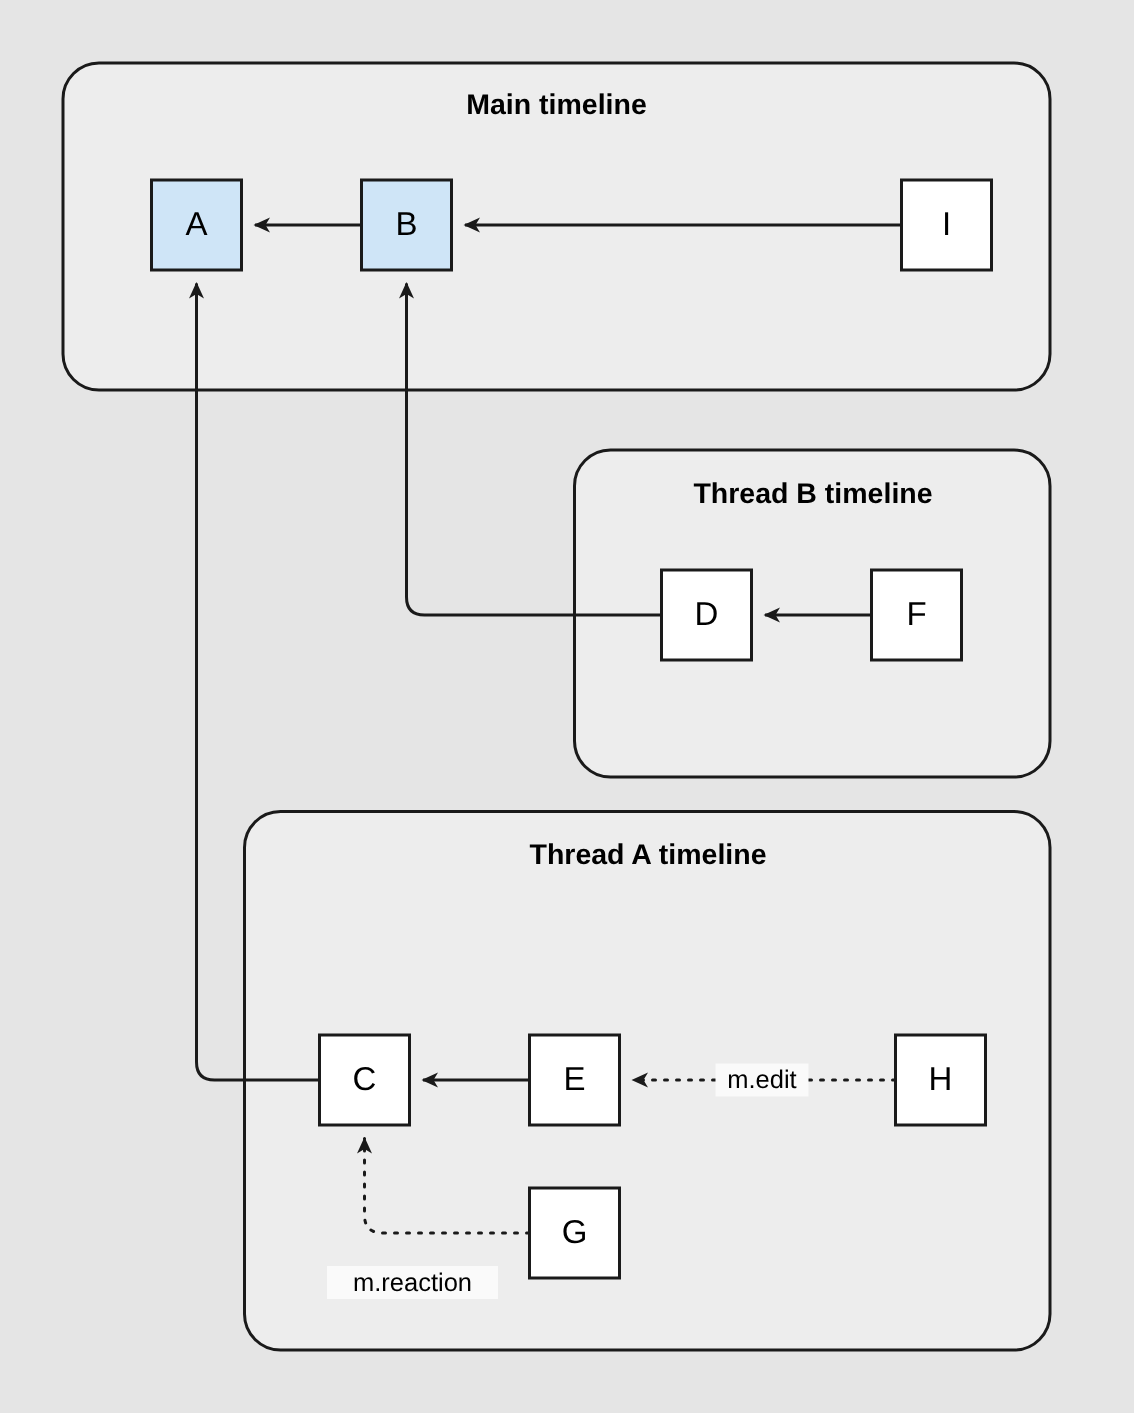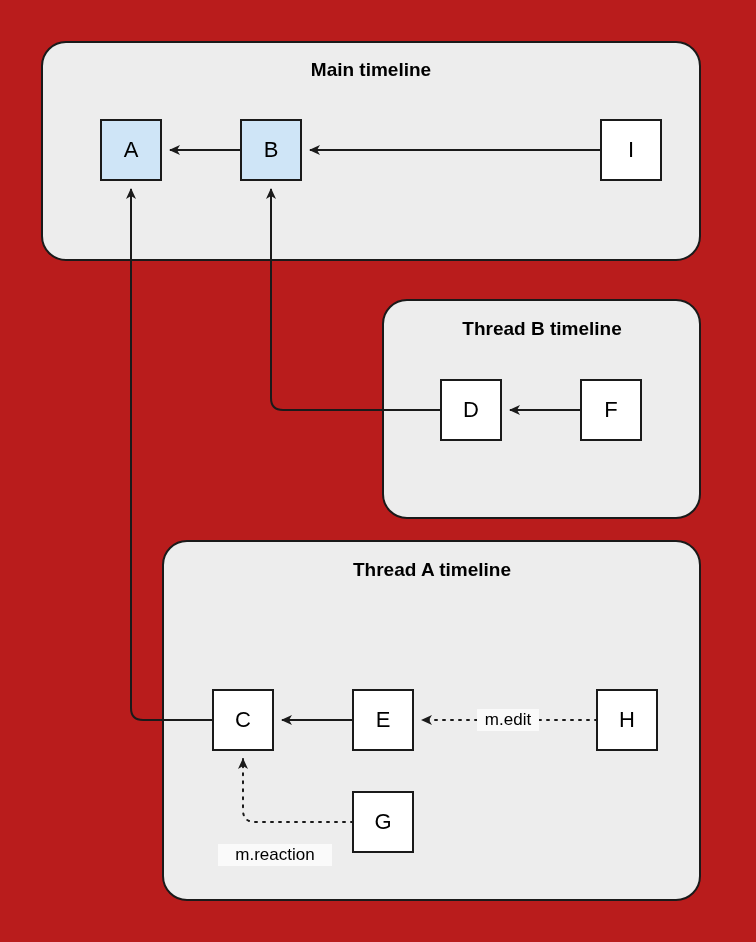--- a/index.html
+++ b/index.html
@@ -8,21 +8,21 @@
     padding: 0;
     background: #ffffff;
   }
   body {
     font-family: "Liberation Sans", sans-serif;
   }
   #diagram-root {
     position: relative;
     width: 756px;
     height: 942px;
-    background: #b91c1c;
+    background: #e5e5e5;
     overflow: hidden;
   }
   svg.diagram-svg {
     position: absolute;
     top: 0;
     left: 0;
     width: 756px;
     height: 942px;
   }
   .group-box {

